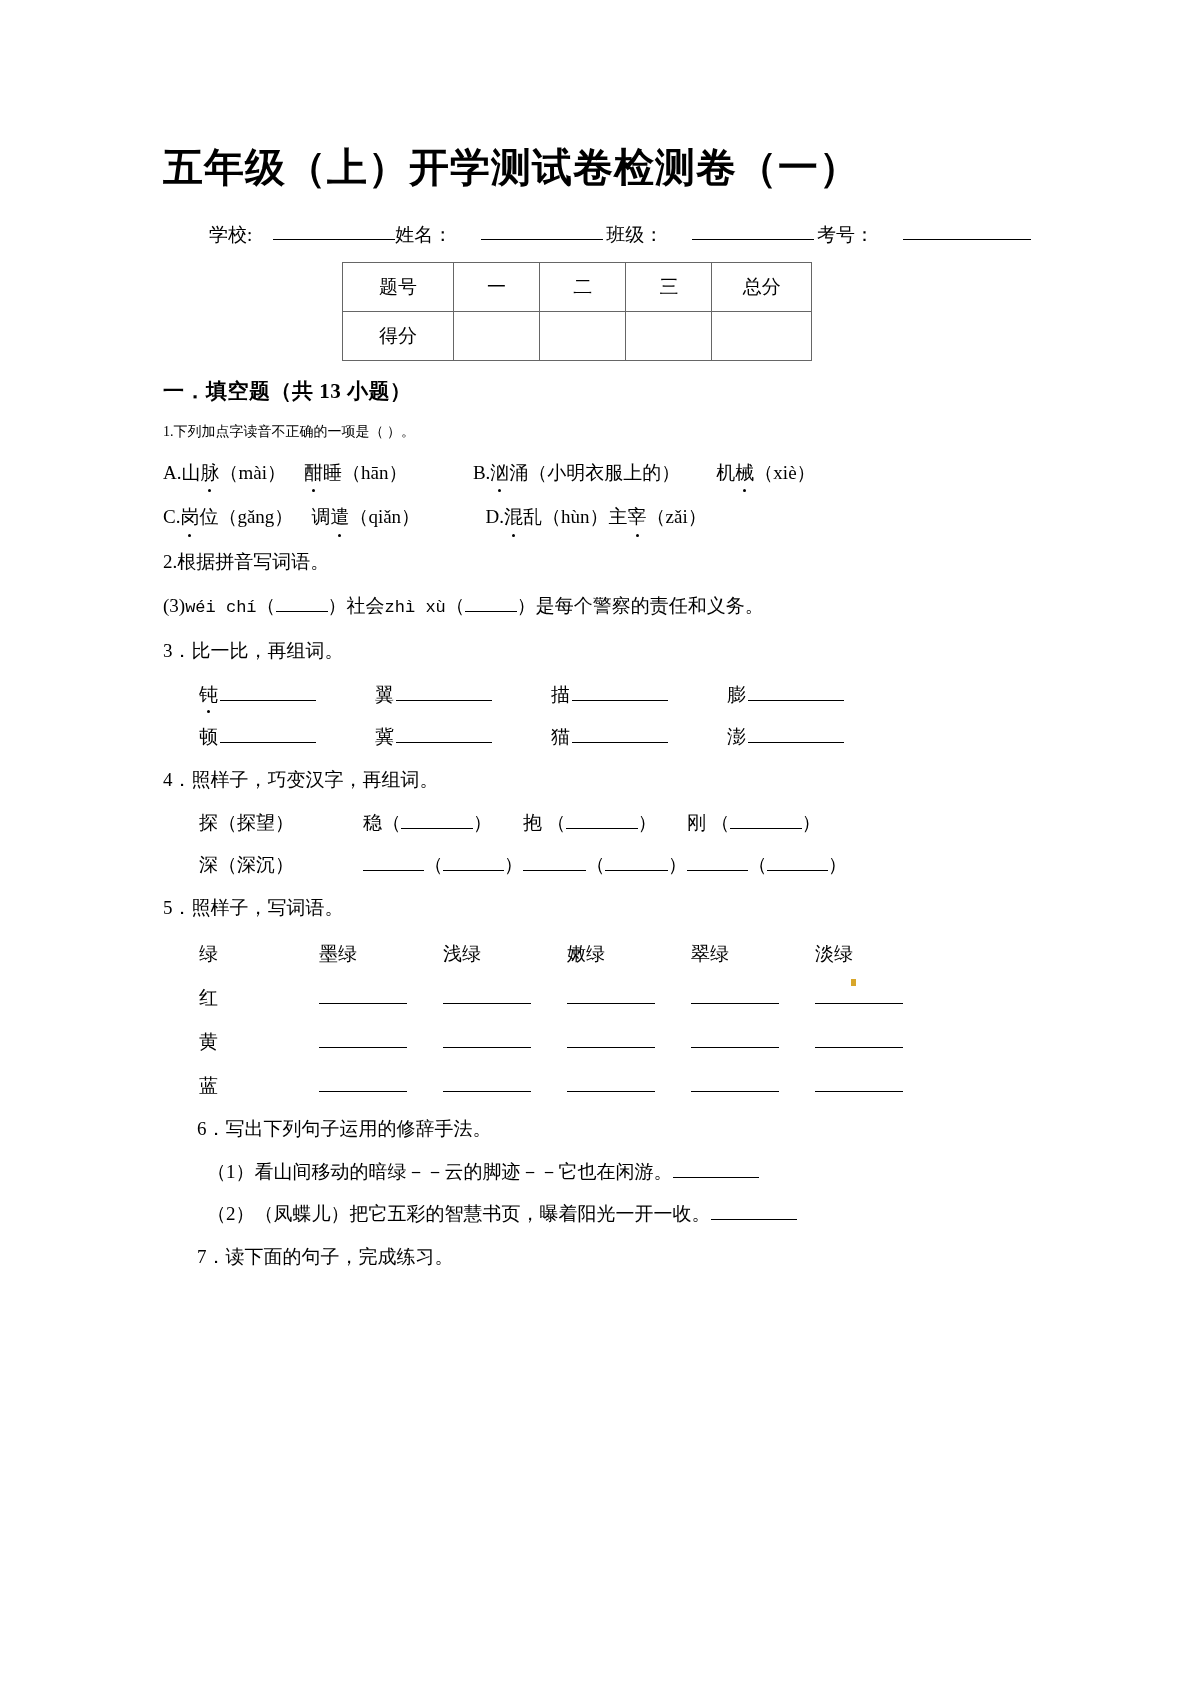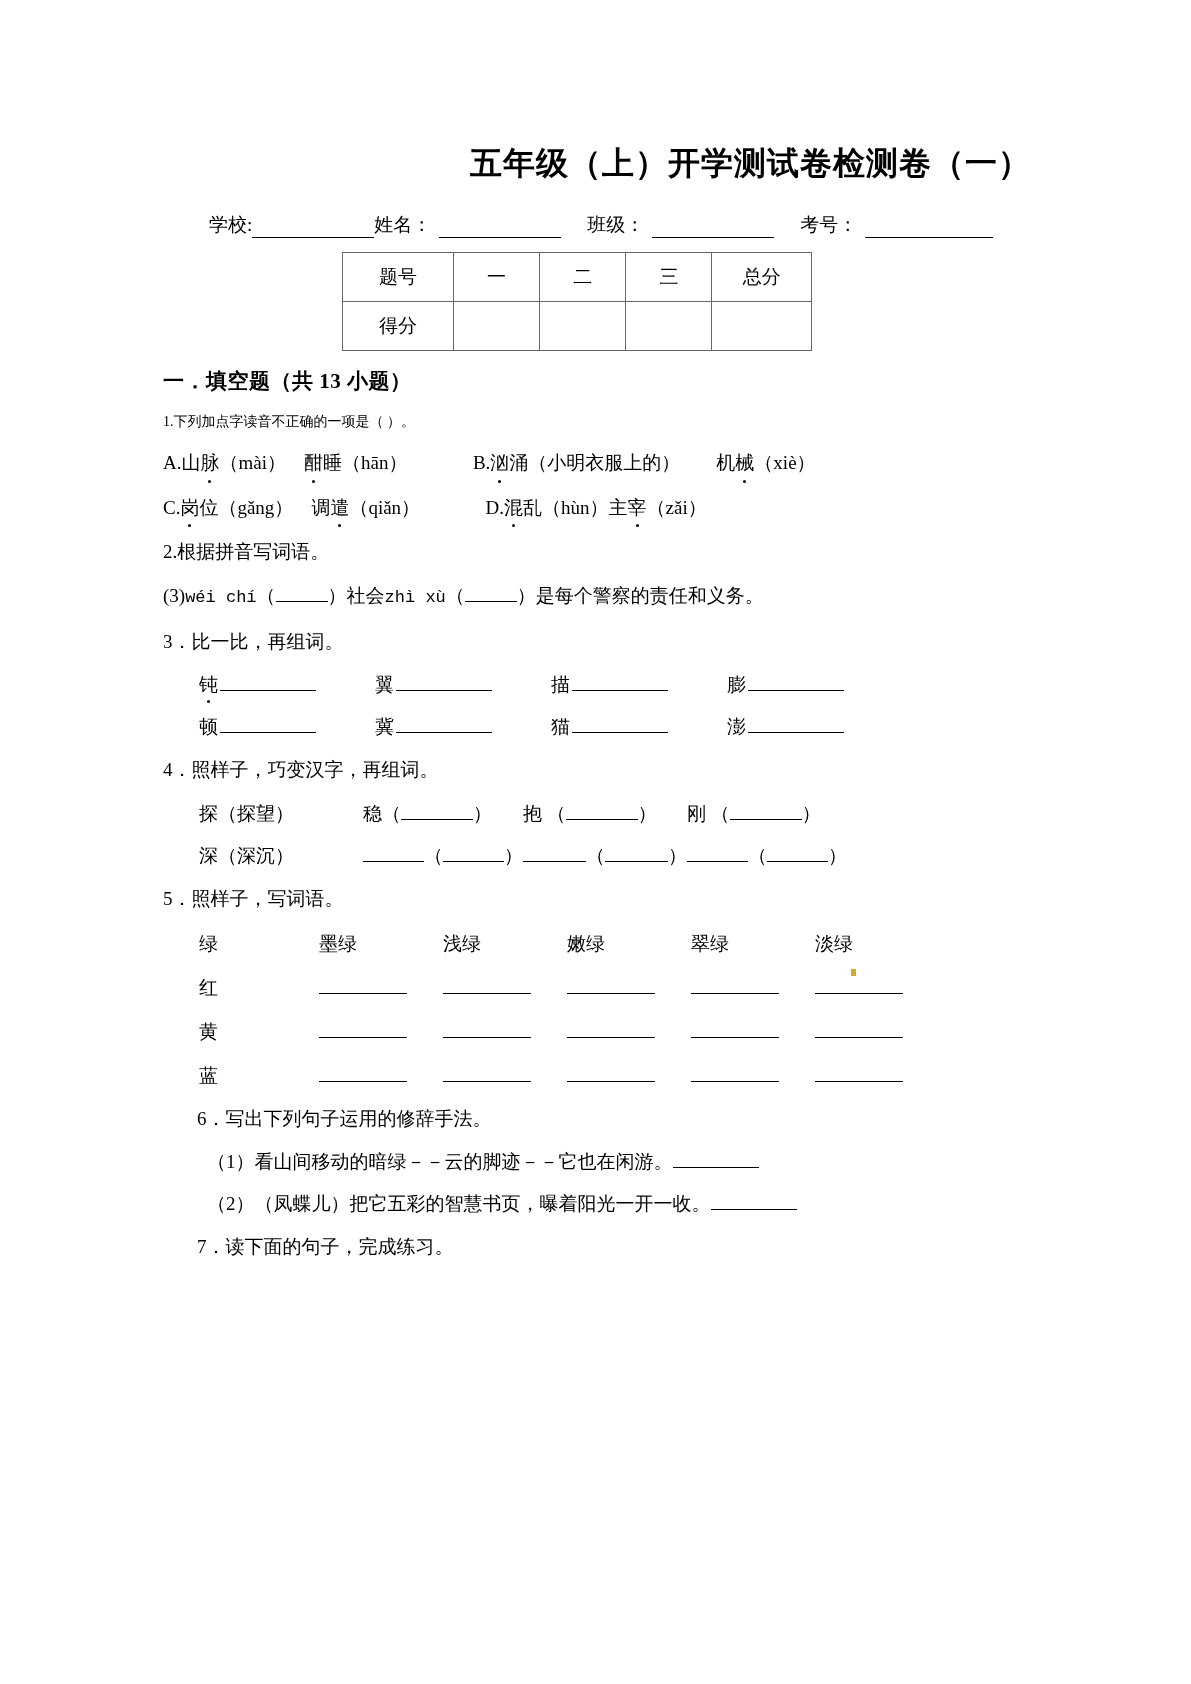--- a/index.html
+++ b/index.html
@@ -24,39 +24,39 @@
   }
   .content {
     position: absolute;
     left: 163px;
     top: 0;
     width: 868px;
   }
 
   
   .doc-title {
-    text-align: right;
-    font-size: 32px;
+    text-align: left;
+    font-size: 40px;
     font-weight: bold;
     letter-spacing: 1px;
     margin-top: 144px;
     margin-bottom: 4px;
     line-height: 1.2;
   }
 
   
   .id-line {
     margin-top: 30px;
     font-size: 19px;
     display: flex;
     align-items: baseline;
     padding-left: 46px;
     white-space: nowrap;
   }
-  .id-field { display: inline-flex; align-items: flex-end; }
+  .id-field { display: inline-flex; align-items: flex-start; gap: 21px; }
   .id-label { font-size: 19px; }
   .id-blank {
     display: inline-block;
     border-bottom: 1.2px solid #000;
     height: 17px;
   }
   .b-school { width: 122px; }
   .b-name   { width: 122px; margin-left: 8px; }
   .b-class  { width: 122px; margin-left: 8px; }
   .b-exam   { width: 128px; margin-left: 8px; }

